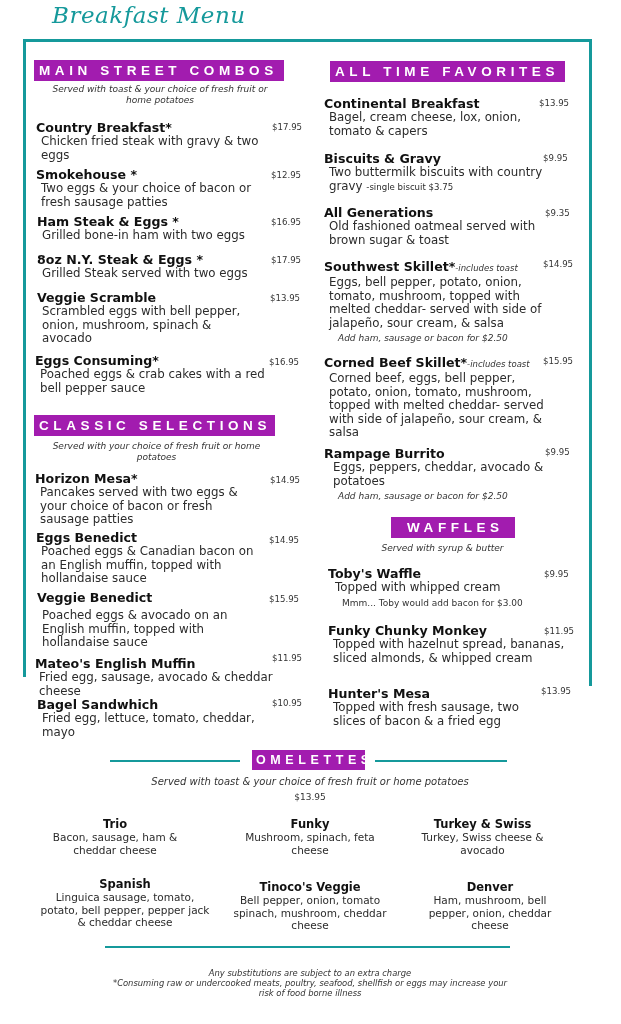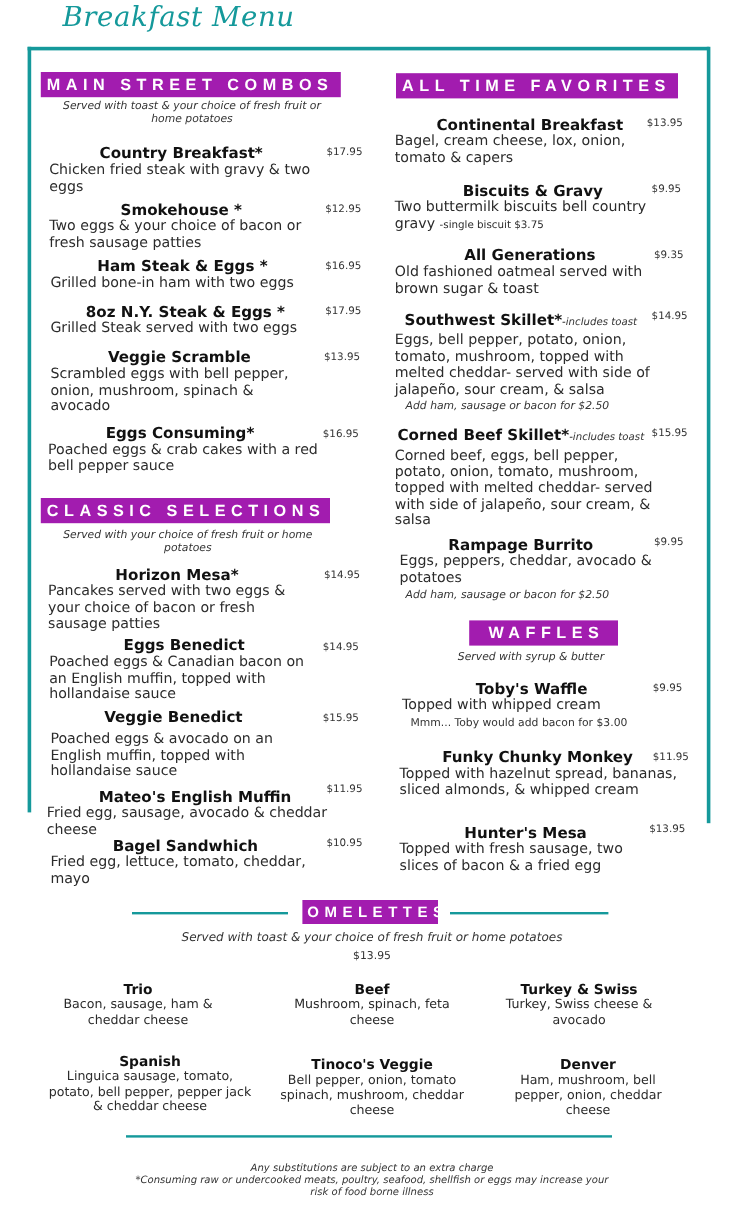--- a/index.html
+++ b/index.html
@@ -8,21 +8,21 @@
   .abs { position:absolute; }
   .title { left:52px; top:2px; font-family:"DejaVu Serif", serif; font-style:italic;
            font-size:23px; color:#15999b; letter-spacing:0.5px; }
   .frame-top { left:23px; top:39px; width:568px; height:3px; background:#15999b; }
   .frame-left { left:23px; top:39px; width:3px; height:638px; background:#15999b; }
   .frame-right { left:589px; top:39px; width:3px; height:647px; background:#15999b; }
   .banner { background:#a21caf; color:#fff; font-weight:bold; font-family:"Liberation Sans", sans-serif;
             letter-spacing:4.6px; font-size:13.5px; line-height:21px; padding:0 5px; white-space:nowrap; }
   .sub { font-style:italic; font-size:9px; color:#333; text-align:center; line-height:11px; }
   .item { position:absolute; }
-  .item .name { font-weight:bold; font-size:12.6px; color:#111; line-height:15px; white-space:nowrap;text-align:center; }
+  .item .name { font-weight:bold; font-size:12.6px; color:#111; line-height:15px; white-space:nowrap; }
   .item .name .note { font-weight:normal; font-style:italic; font-size:8.5px; color:#333; }
   .item .desc { font-size:11.8px; color:#2b2b2b; line-height:13.5px; margin-left:5px; }
   .item .extra { font-size:9px; font-style:italic; color:#333; margin-left:14px; margin-top:3px; }
   .item .extra.plain { font-style:normal; }
   .price { position:absolute; font-size:8.6px; color:#333; }
   .omelet { position:absolute; text-align:center; }
   .omelet .oname { font-weight:bold; font-size:11.5px; line-height:14px; color:#111; }
   .omelet .odesc { font-size:10.5px; line-height:12.5px; color:#2b2b2b; }
   .rule { position:absolute; height:2px; background:#15999b; }
   .foot { position:absolute; left:100px; width:420px; text-align:center; font-style:italic; font-size:8.4px; line-height:9.5px; color:#333; }
@@ -115,21 +115,21 @@
   <div class="abs banner" style="left:330px; top:61px; width:225px;">ALL TIME FAVORITES</div>
 
   <div class="item" style="left:324px; top:96px; width:235px;">
     <div class="name">Continental Breakfast</div>
     <div class="desc">Bagel, cream cheese, lox, onion, tomato &amp; capers</div>
   </div>
   <div class="price" style="left:539px; top:98px;">$13.95</div>
 
   <div class="item" style="left:324px; top:151px; width:240px;">
     <div class="name">Biscuits &amp; Gravy</div>
-    <div class="desc"><span>Two buttermilk biscuits bell country gravy</span> <span style="font-size:8.6px;">-single biscuit $3.75</span></div>
+    <div class="desc"><span>Two buttermilk biscuits with country gravy</span> <span style="font-size:8.6px;">-single biscuit $3.75</span></div>
   </div>
   <div class="price" style="left:543px; top:153px;">$9.95</div>
 
   <div class="item" style="left:324px; top:205px; width:235px;">
     <div class="name">All Generations</div>
     <div class="desc">Old fashioned oatmeal served with brown sugar &amp; toast</div>
   </div>
   <div class="price" style="left:545px; top:208px;">$9.35</div>
 
   <div class="item" style="left:324px; top:259px; width:220px;">
@@ -182,21 +182,21 @@
   <div class="abs banner" style="left:252px; top:750px; width:105px; text-align:center; padding:0 4px; font-size:12.5px; line-height:20px;">OMELETTES</div>
   <div class="rule" style="left:375px; top:760px; width:132px;"></div>
   <div class="abs" style="left:100px; top:776px; width:420px; text-align:center; font-style:italic; font-size:10px; color:#333;">Served with toast &amp; your choice of fresh fruit or home potatoes</div>
   <div class="abs" style="left:100px; top:792px; width:420px; text-align:center; font-size:9px; color:#333;">$13.95</div>
 
   <div class="omelet" style="left:40px; top:817px; width:150px;">
     <div class="oname">Trio</div>
     <div class="odesc">Bacon,  sausage,  ham &amp; cheddar cheese</div>
   </div>
   <div class="omelet" style="left:240px; top:817px; width:140px;">
-    <div class="oname">Beef</div>
+    <div class="oname">Funky</div>
     <div class="odesc">Mushroom, spinach, feta cheese</div>
   </div>
   <div class="omelet" style="left:410px; top:817px; width:145px;">
     <div class="oname">Turkey &amp; Swiss</div>
     <div class="odesc">Turkey, Swiss cheese &amp; avocado</div>
   </div>
 
   <div class="omelet" style="left:40px; top:877px; width:170px;">
     <div class="oname">Spanish</div>
     <div class="odesc">Linguica sausage, tomato, potato, bell pepper, pepper jack &amp; cheddar cheese</div>

